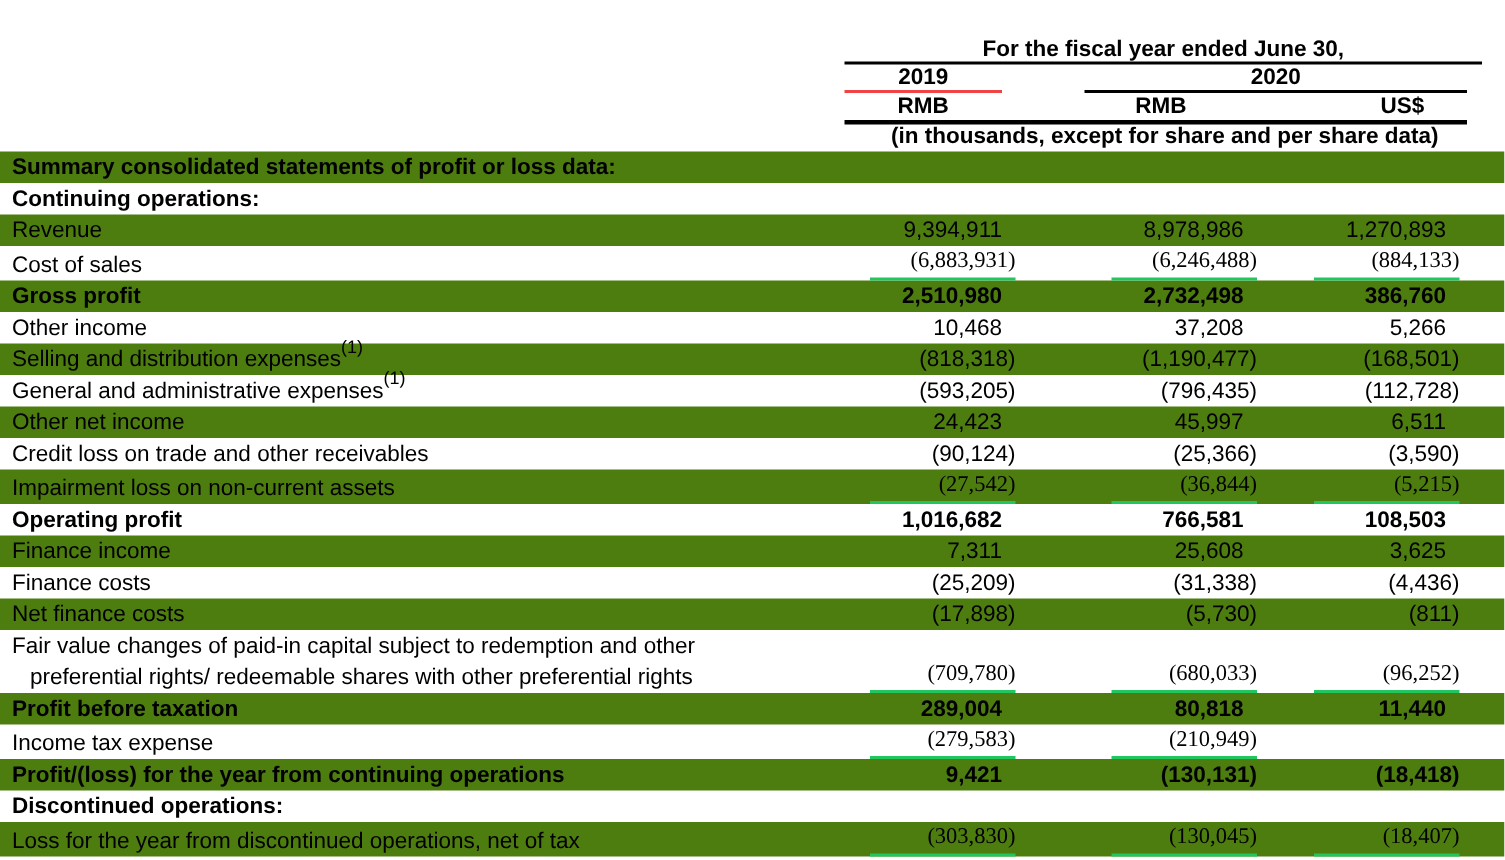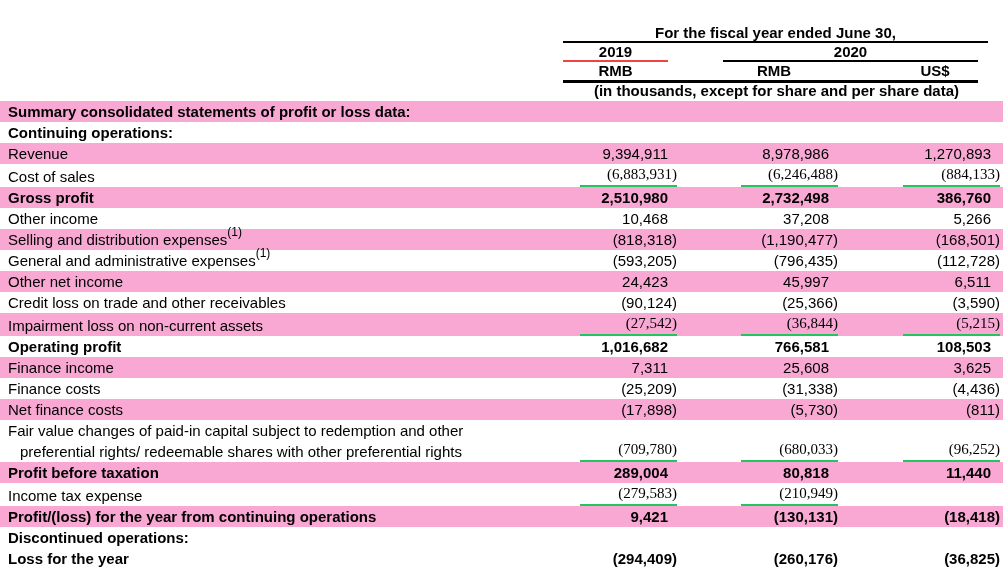--- a/index.html
+++ b/index.html
@@ -20,27 +20,27 @@
   .h-y2 { width:255px; text-align:center; border-bottom:2px solid #000; }
   .h-cur { display:flex; margin-left:563px; height:18px; line-height:17px; }
   .h-c1 { width:105px; text-align:center; }
   .h-c2 { width:212px; text-align:center; }
   .h-c3 { width:110px; text-align:center; }
   .h-rule { margin-left:563px; width:415px; border-top:3px solid #000; height:3px; }
   .h-note { margin-left:563px; width:427px; text-align:center; height:18px; line-height:16px; }
 
   
   .row { display:flex; align-items:flex-end; min-height:21px; line-height:21px; }
-  .hl  { background:#f9a8d4; }
+  .hl  { background:#4d7c0f; }
   .b   { font-weight:bold; }
   .label { flex:0 0 557px; padding-left:8px; }
   .num { display:flex; justify-content:flex-end; align-items:flex-end; }
   .c1 { flex:0 0 120px; }
   .c2 { flex:0 0 161px; }
-  .c3 { flex:0 0 165px; padding-right:3px; }
+  .c3 { flex:0 0 165px; padding-right:30px; }
   .v { display:inline-block; padding-right:9px; white-space:nowrap; }
   .v.neg { padding-right:0; }
   .u .v { border-bottom:2px solid #22c55e; min-width:97px; text-align:right;font-family:Liberation Serif, serif; }
   .two { min-height:42px; }
   .indent { padding-left:12px; }
   sup.fn { font-size:12px; position:relative; top:-3px; line-height:0; }
 </style>
 </head>
 <body>
 
@@ -290,20 +290,32 @@
         </div>
       <div class="num c3">
           <span class="v neg">(18,418)</span>
         </div>
     </div>
 
     <div class="row b">
       <div class="label">Discontinued operations:</div>
     </div>
 
+    <div class="row hl u">
+      <div class="label">Loss for the year from discontinued operations, net of tax</div>
+      <div class="num c1">
+          <span class="v neg">(303,830)</span>
+        </div>
+      <div class="num c2">
+          <span class="v neg">(130,045)</span>
+        </div>
+      <div class="num c3">
+          <span class="v neg">(18,407)</span>
+        </div>
+    </div>
 
     <div class="row b">
       <div class="label">Loss for the year</div>
       <div class="num c1">
           <span class="v neg">(294,409)</span>
         </div>
       <div class="num c2">
           <span class="v neg">(260,176)</span>
         </div>
       <div class="num c3">

